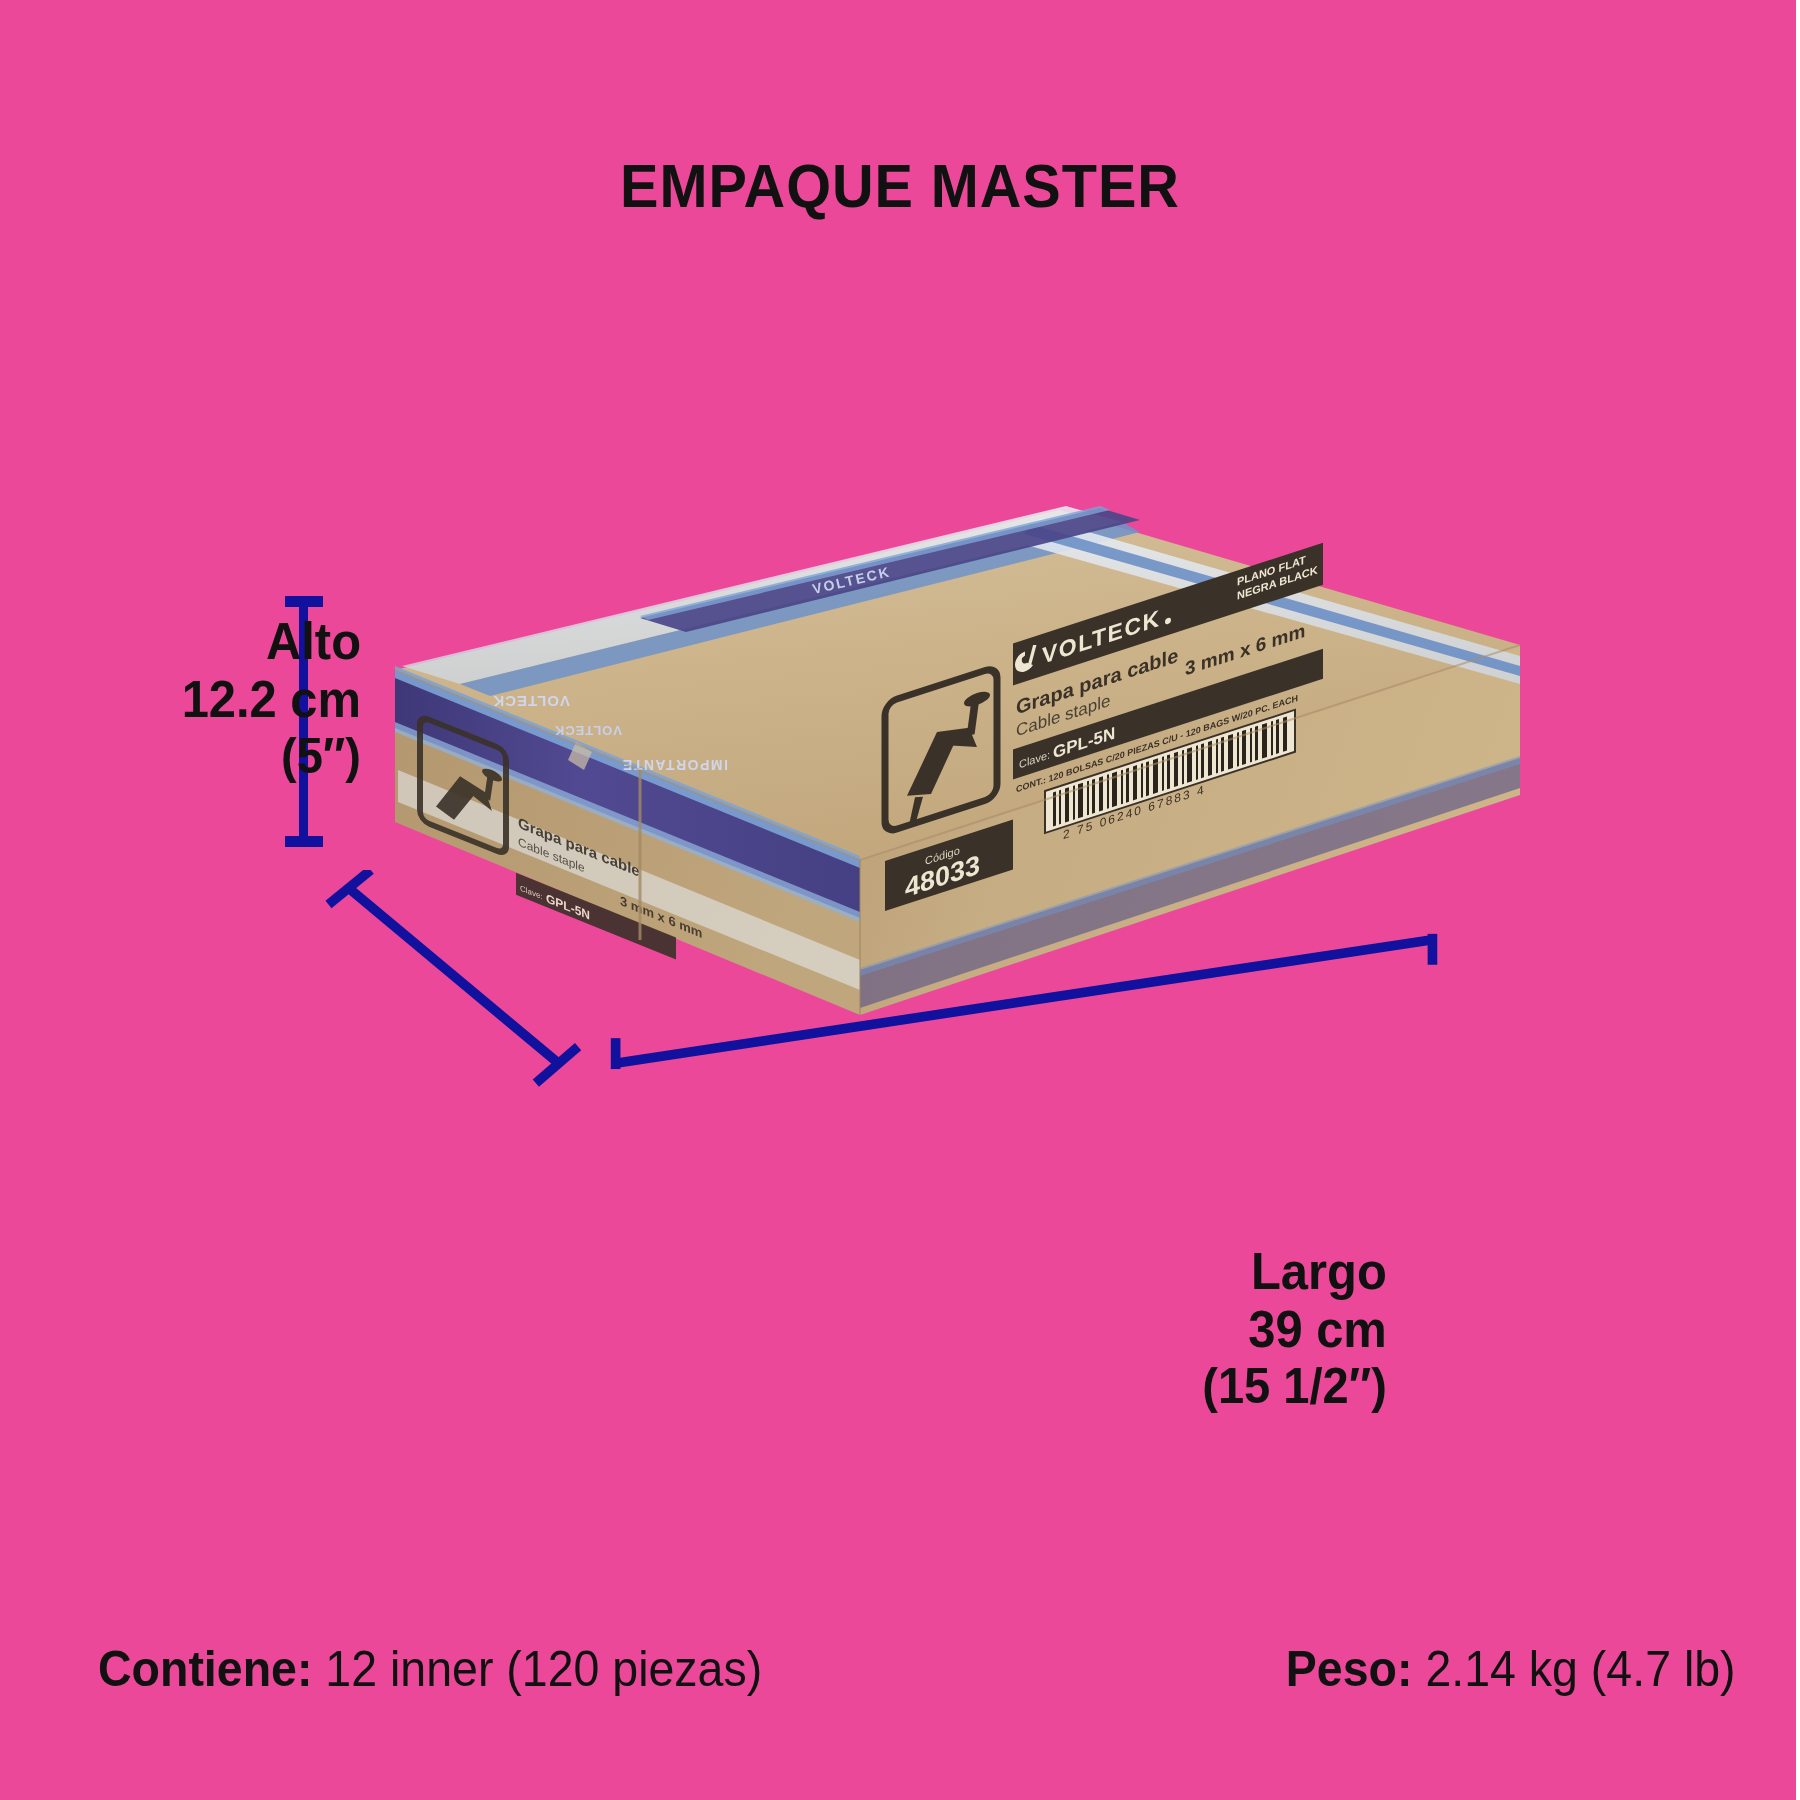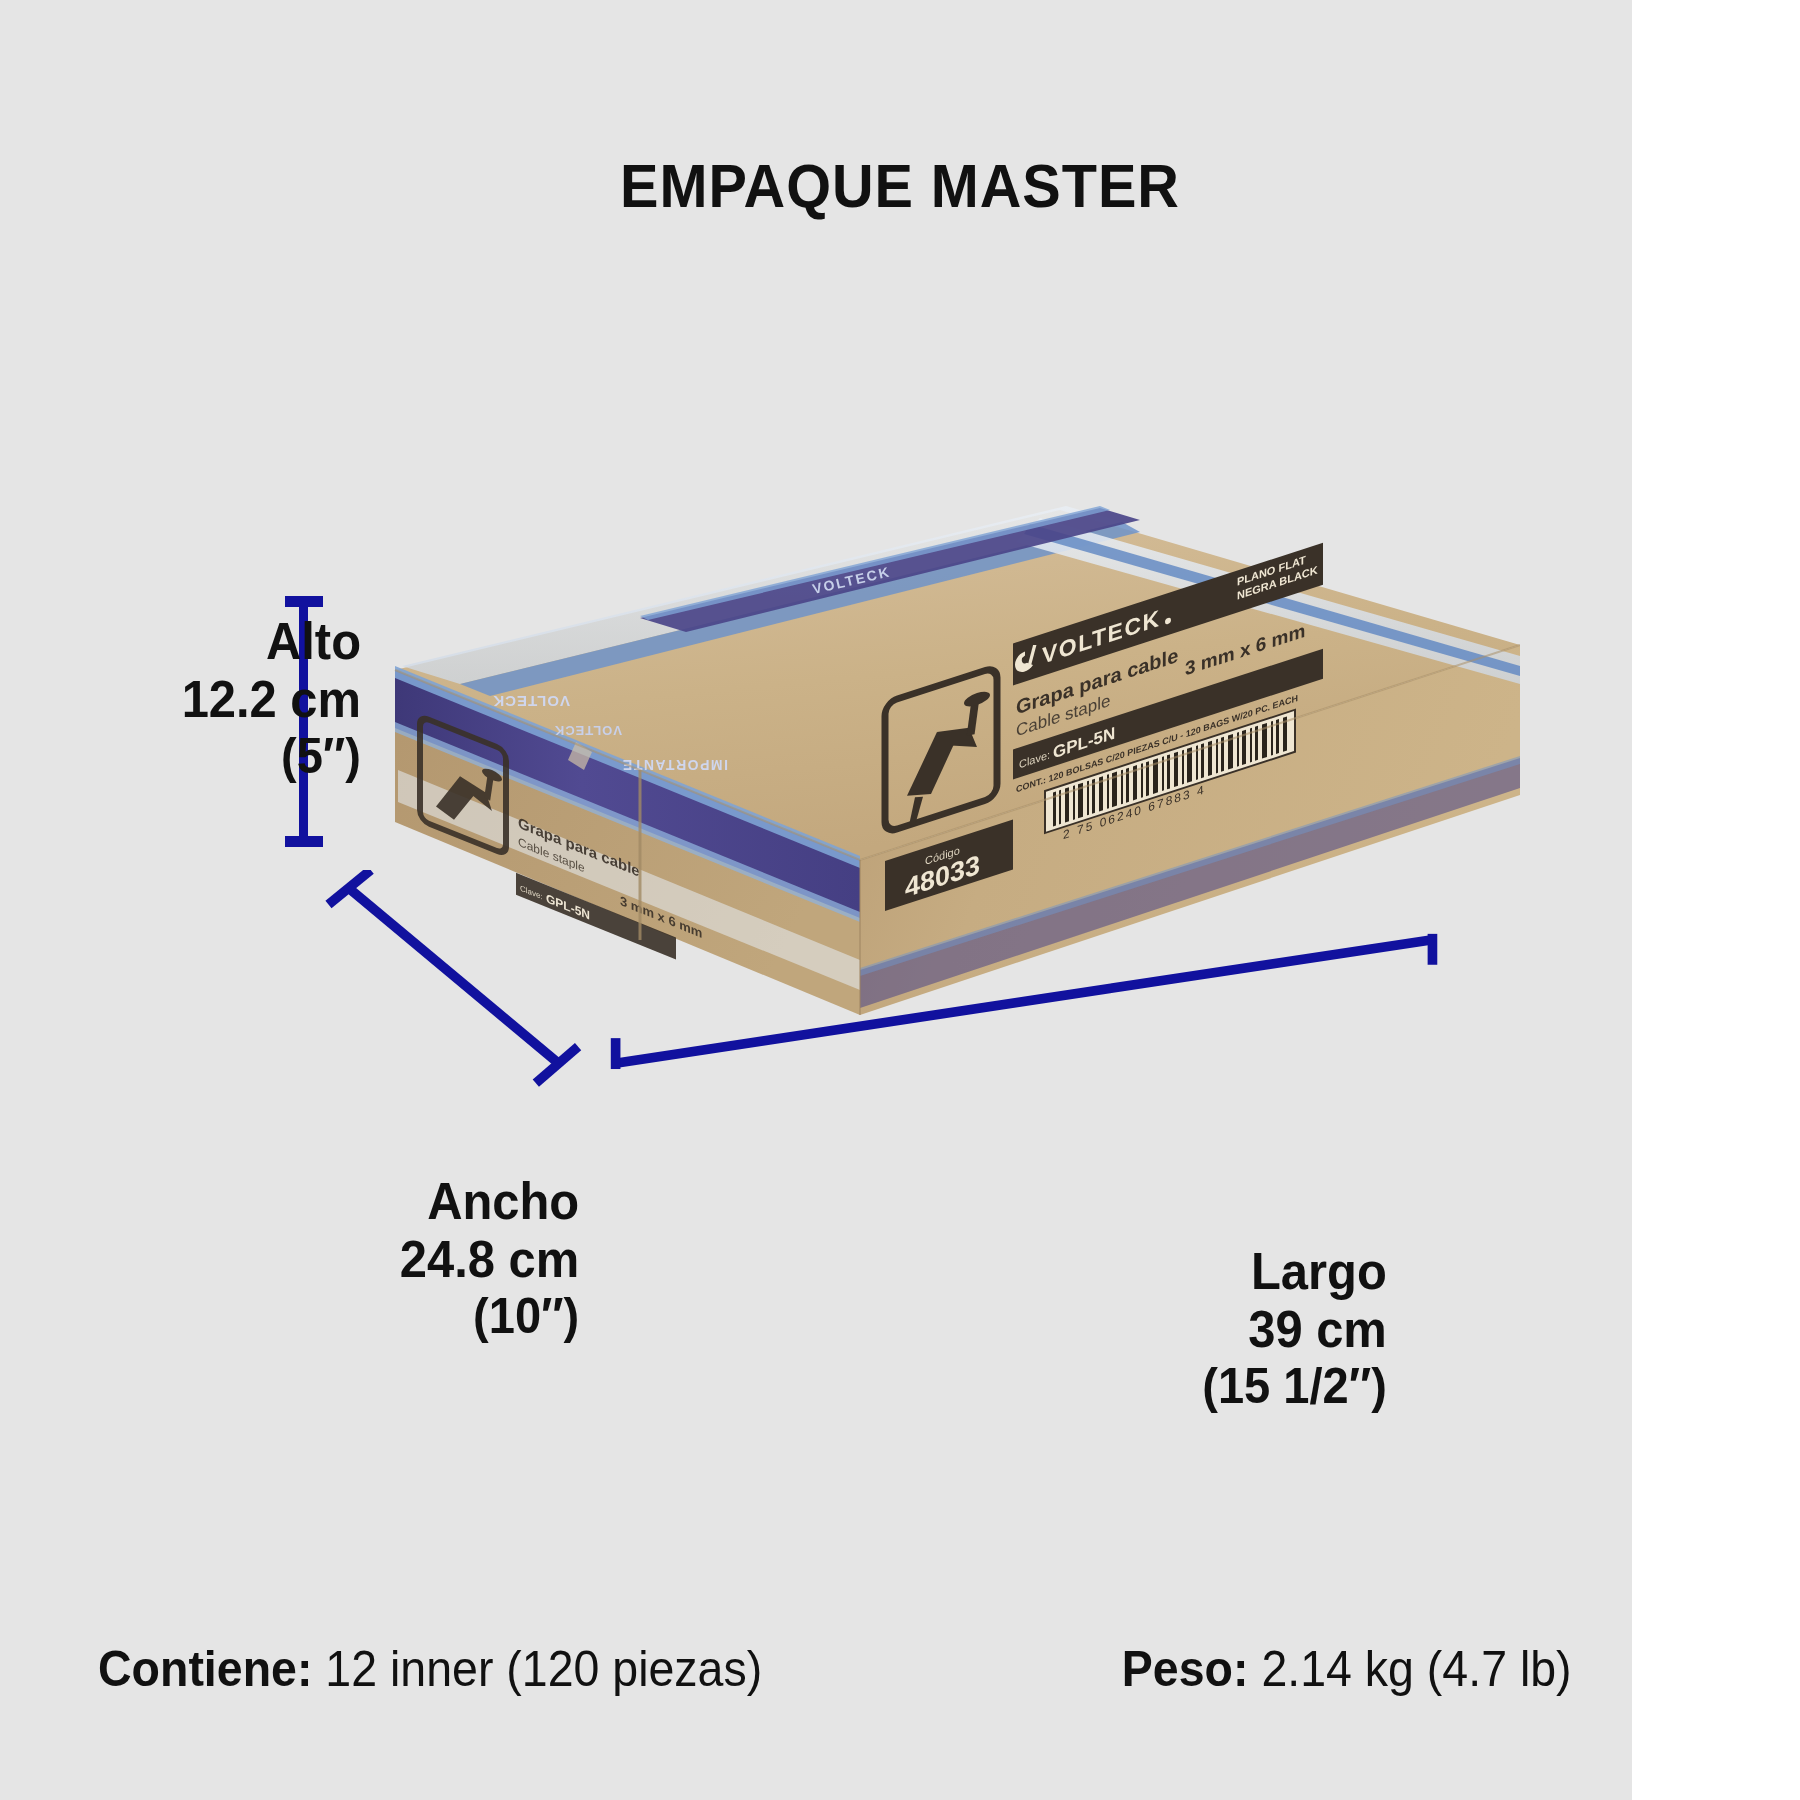--- a/index.html
+++ b/index.html
@@ -10,23 +10,23 @@
   body {
     width: 1800px;
     height: 1800px;
     position: relative;
     font-family: "Liberation Sans", sans-serif;
     overflow: hidden;
   }
   #stage {
     position: absolute;
     left: 0; top: 0;
-    width: 1632px;
+    width: 1796px;
     height: 1800px;
-    background: #e5e5e5;
+    background: #ec4899;
   }
 
   
   #page-title {
     position: absolute;
     left: 0; top: 150px;
     width: 1800px;
     text-align: center;
     font-size: 62px;
     font-weight: bold;
@@ -310,25 +310,20 @@
       <line x1="244" y1="222" x2="288" y2="184"></line>
     </g>
   </svg>
 
   <div class="dim-label" id="label-alto">
     <span class="l1">Alto</span>
     <span class="l2">12.2 cm</span>
     <span class="l3">(5″)</span>
   </div>
 
-  <div class="dim-label" id="label-ancho">
-    <span class="l1">Ancho</span>
-    <span class="l2">24.8 cm</span>
-    <span class="l3">(10″)</span>
-  </div>
 
   <div class="dim-label" id="label-largo">
     <span class="l1">Largo</span>
     <span class="l2">39 cm</span>
     <span class="l3">(15 1/2″)</span>
   </div>
 
   <div class="bottom-info" id="info-contiene">
     <span class="key">Contiene: </span>
     <span class="val">12 inner (120 piezas)</span>

